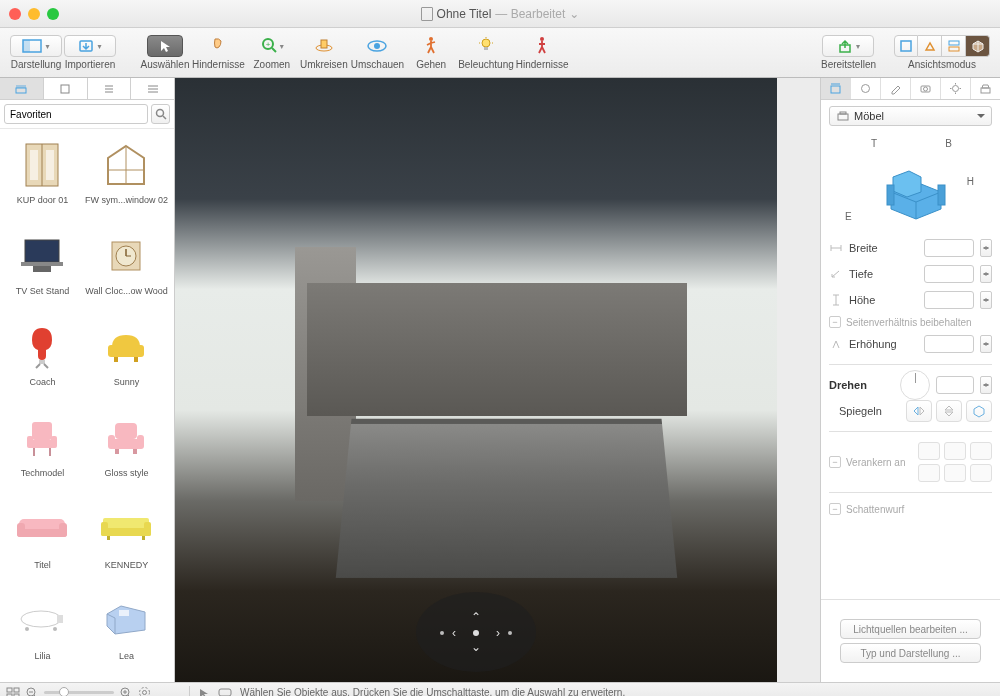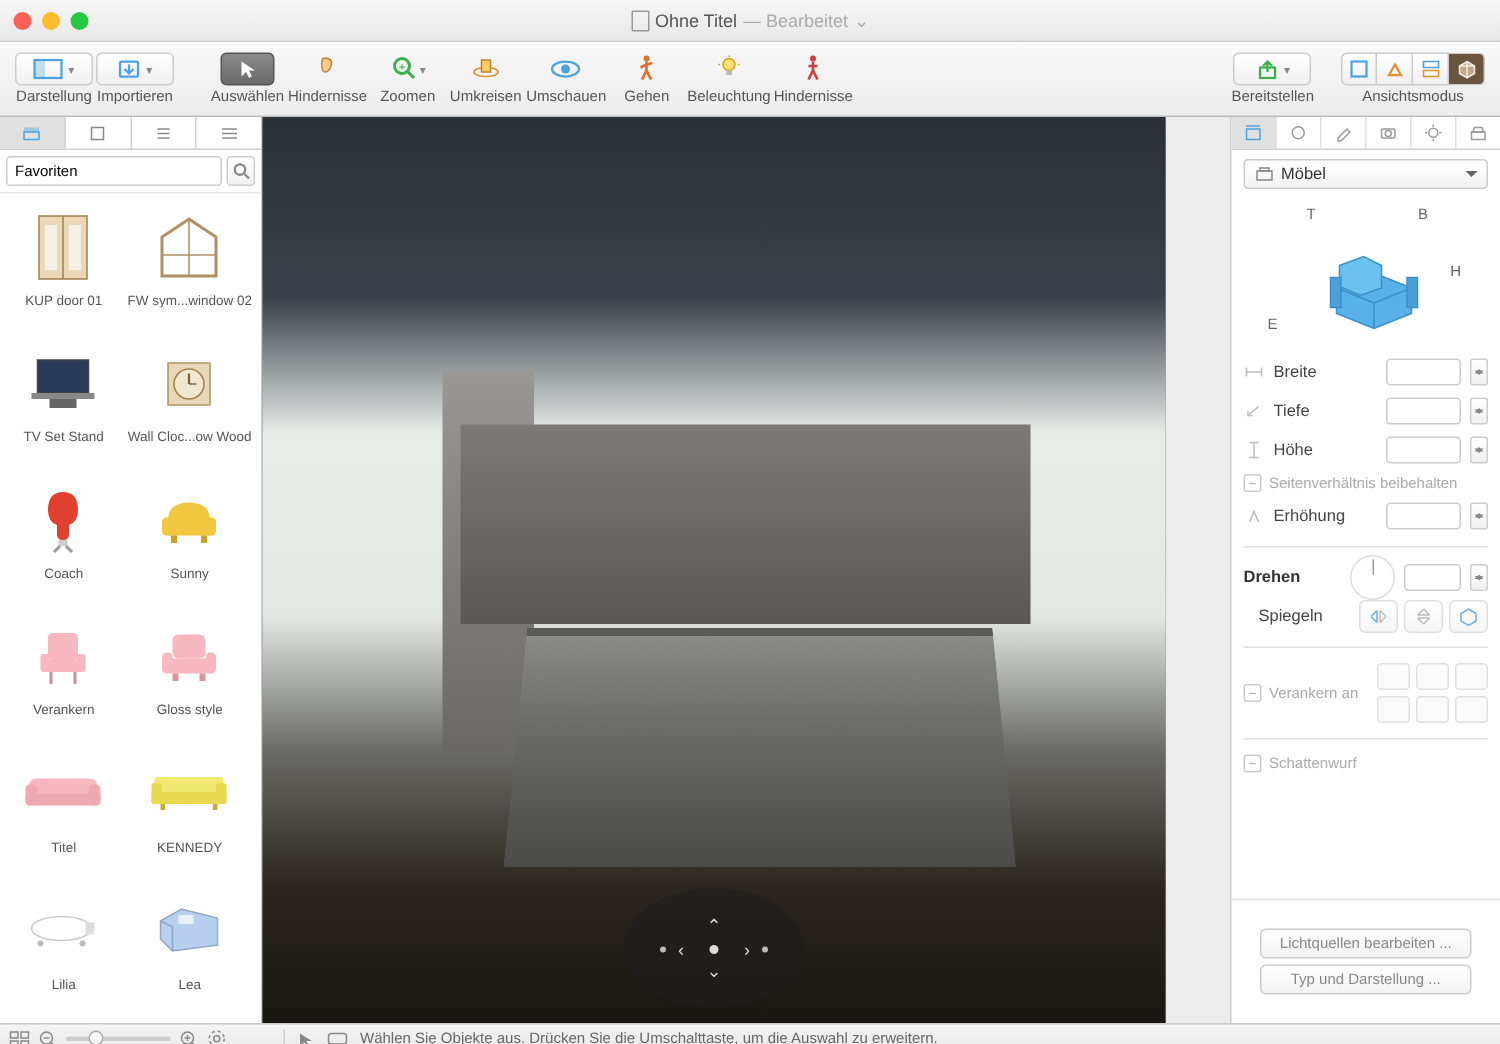--- a/index.html
+++ b/index.html
@@ -365,21 +365,21 @@
           <div class="thumb">
             <svg width="40" height="44">
               <rect x="10" y="6" width="20" height="18" rx="3" fill="#f8b8c0"></rect>
               <rect x="8" y="24" width="24" height="8" rx="2" fill="#f8b8c0"></rect>
               <rect x="5" y="20" width="6" height="12" rx="2" fill="#f8b8c0"></rect>
               <rect x="29" y="20" width="6" height="12" rx="2" fill="#f8b8c0"></rect>
               <line x1="12" y1="40" x2="12" y2="32" stroke="#c89098" stroke-width="2"></line>
               <line x1="28" y1="40" x2="28" y2="32" stroke="#c89098" stroke-width="2"></line>
             </svg>
           </div>
-          <div class="cap">Verankern</div>
+          <div class="cap">Techmodel</div>
         </div>
       <div class="gitem">
           <div class="thumb">
             <svg width="42" height="42">
               <rect x="10" y="6" width="22" height="16" rx="4" fill="#f8b8c0"></rect>
               <rect x="6" y="22" width="30" height="10" rx="3" fill="#f8b8c0"></rect>
               <rect x="3" y="18" width="7" height="14" rx="3" fill="#f8b8c0"></rect>
               <rect x="32" y="18" width="7" height="14" rx="3" fill="#f8b8c0"></rect>
               <rect x="10" y="32" width="4" height="5" fill="#d898a0"></rect>
               <rect x="28" y="32" width="4" height="5" fill="#d898a0"></rect>

